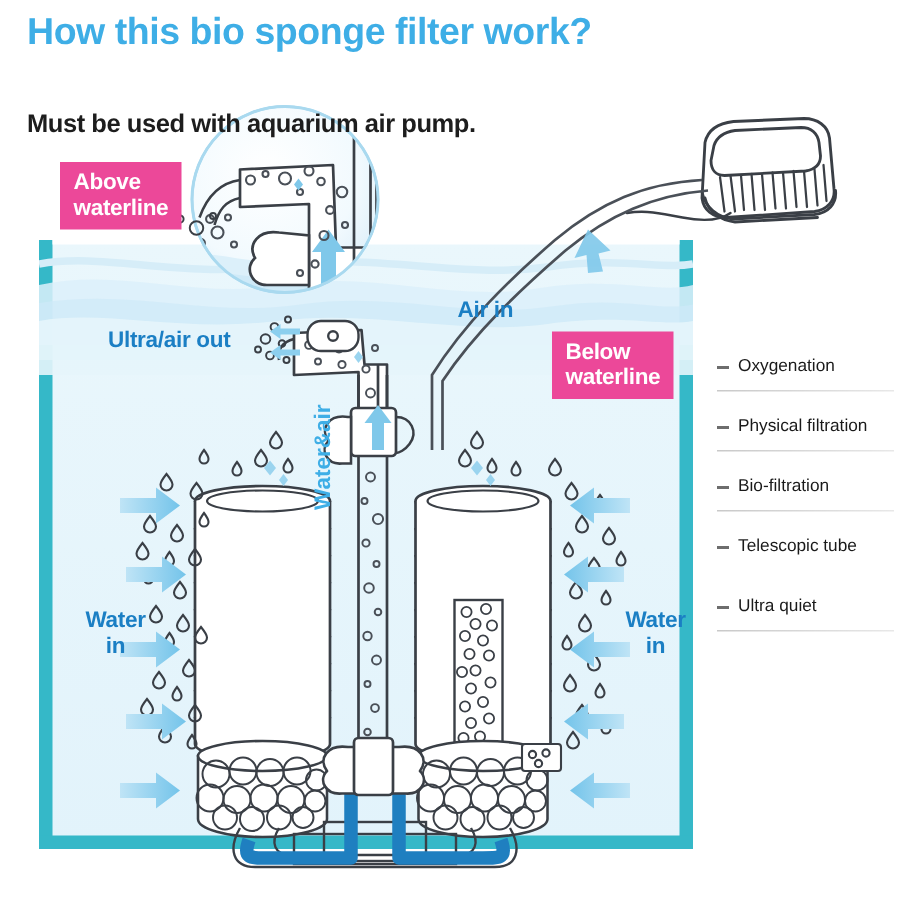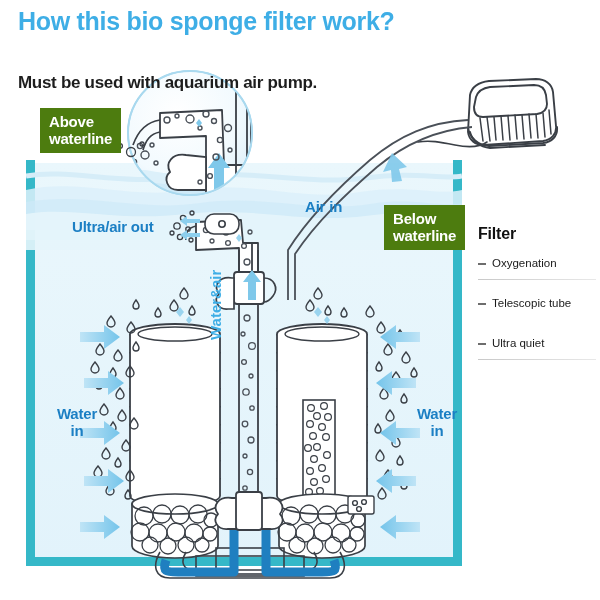--- a/index.html
+++ b/index.html
@@ -19,26 +19,26 @@
     letter-spacing:-0.3px;line-height:30px;
   }
   #subtitle{
     left:18px;top:38px;width:520px;
     font-size:17px;font-weight:bold;color:#1d1d1d;
     letter-spacing:-0.3px;line-height:22px;margin-top:34px;
   }
 
   
   .callout{
-    background:#4d7c0f;color:#ffffff;font-weight:bold;
+    background:#ec4899;color:#ffffff;font-weight:bold;
     font-size:15px;line-height:17px;padding:5px 9px 6px 9px;
     letter-spacing:-0.2px;
   }
   #callout-above{left:40px;top:108px;}
-  #callout-below{left:368px;top:205px;margin-left:16px;}
+  #callout-below{left:368px;top:221px;}
 
   
   .bluelabel{color:#1b7fc4;font-weight:bold;font-size:15px;letter-spacing:-0.2px;}
   #lbl-waterair-out{left:72px;top:218px;}
   #lbl-air-in{left:305px;top:198px;}
   #lbl-water-in-left{left:48px;top:405px;width:58px;text-align:center;line-height:17px;}
   #lbl-water-in-right{left:408px;top:405px;width:58px;text-align:center;line-height:17px;}
   #lbl-waterair-vert{
     left:207px;top:340px;width:110px;
     transform:rotate(-90deg);transform-origin:0 0;
@@ -505,26 +505,35 @@
 
   <div class="abs bluelabel" id="lbl-water-in-right">
     <div>Water</div>
     <div>in</div>
   </div>
 
   <div class="abs" id="lbl-waterair-vert">Water&amp;air</div>
 
   <div class="abs" id="features">
     <div id="features-title">
-      <div>Filter</div>
     </div>
 
     <div class="feat-row">
       <span class="feat-dash"></span>
       <span class="feat-text">Oxygenation</span>
+      <span class="feat-rule"></span>
+    </div>
+    <div class="feat-row">
+      <span class="feat-dash"></span>
+      <span class="feat-text">Physical filtration</span>
+      <span class="feat-rule"></span>
+    </div>
+    <div class="feat-row">
+      <span class="feat-dash"></span>
+      <span class="feat-text">Bio-filtration</span>
       <span class="feat-rule"></span>
     </div>
     <div class="feat-row">
       <span class="feat-dash"></span>
       <span class="feat-text">Telescopic tube</span>
     </div>
     <div class="feat-row">
       <span class="feat-dash"></span>
       <span class="feat-text">Ultra quiet</span>
       <span class="feat-rule"></span>

